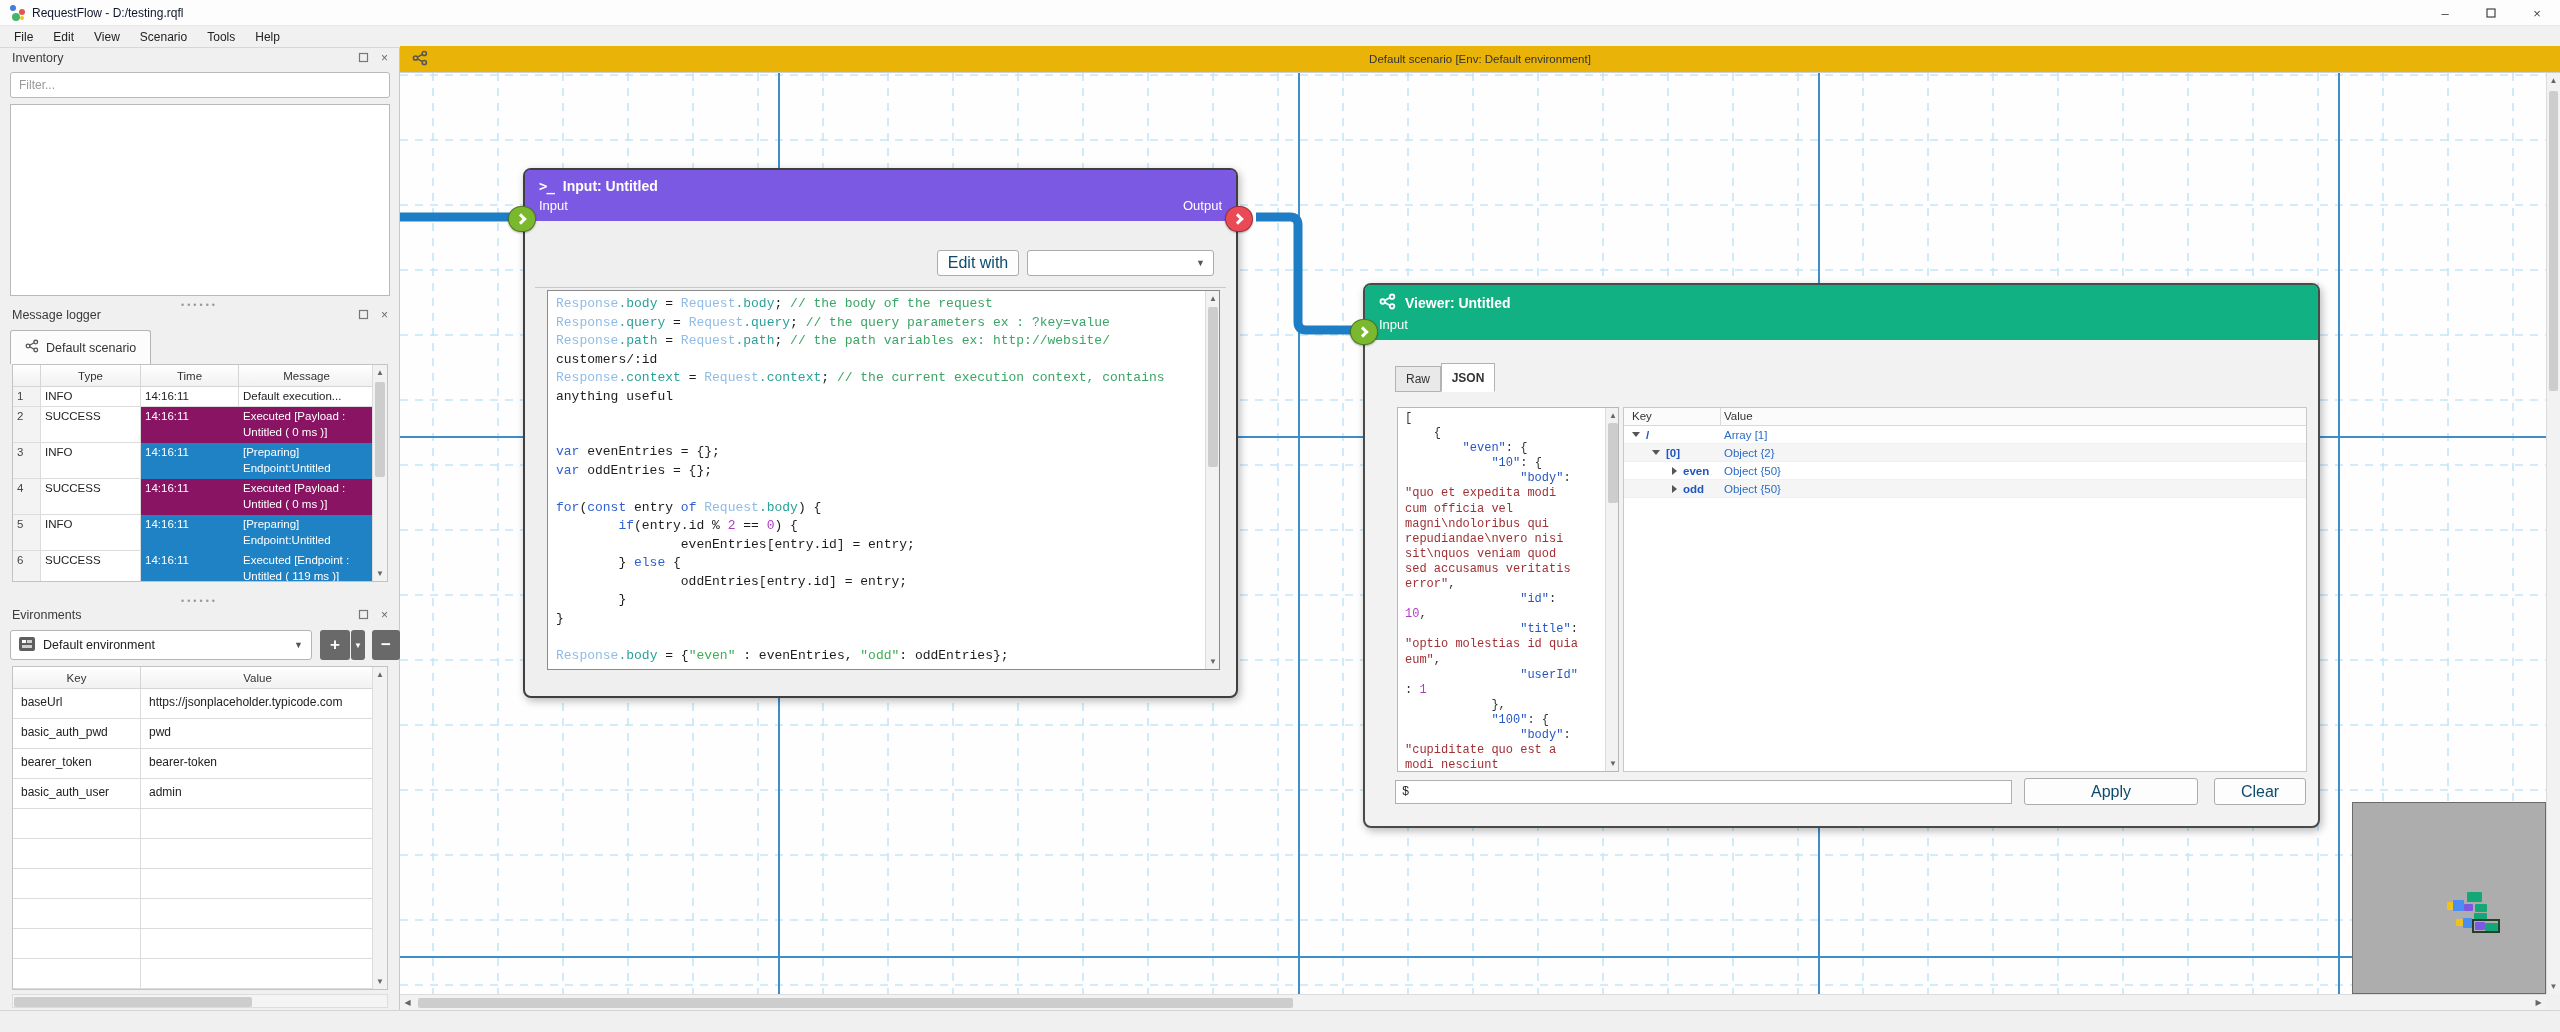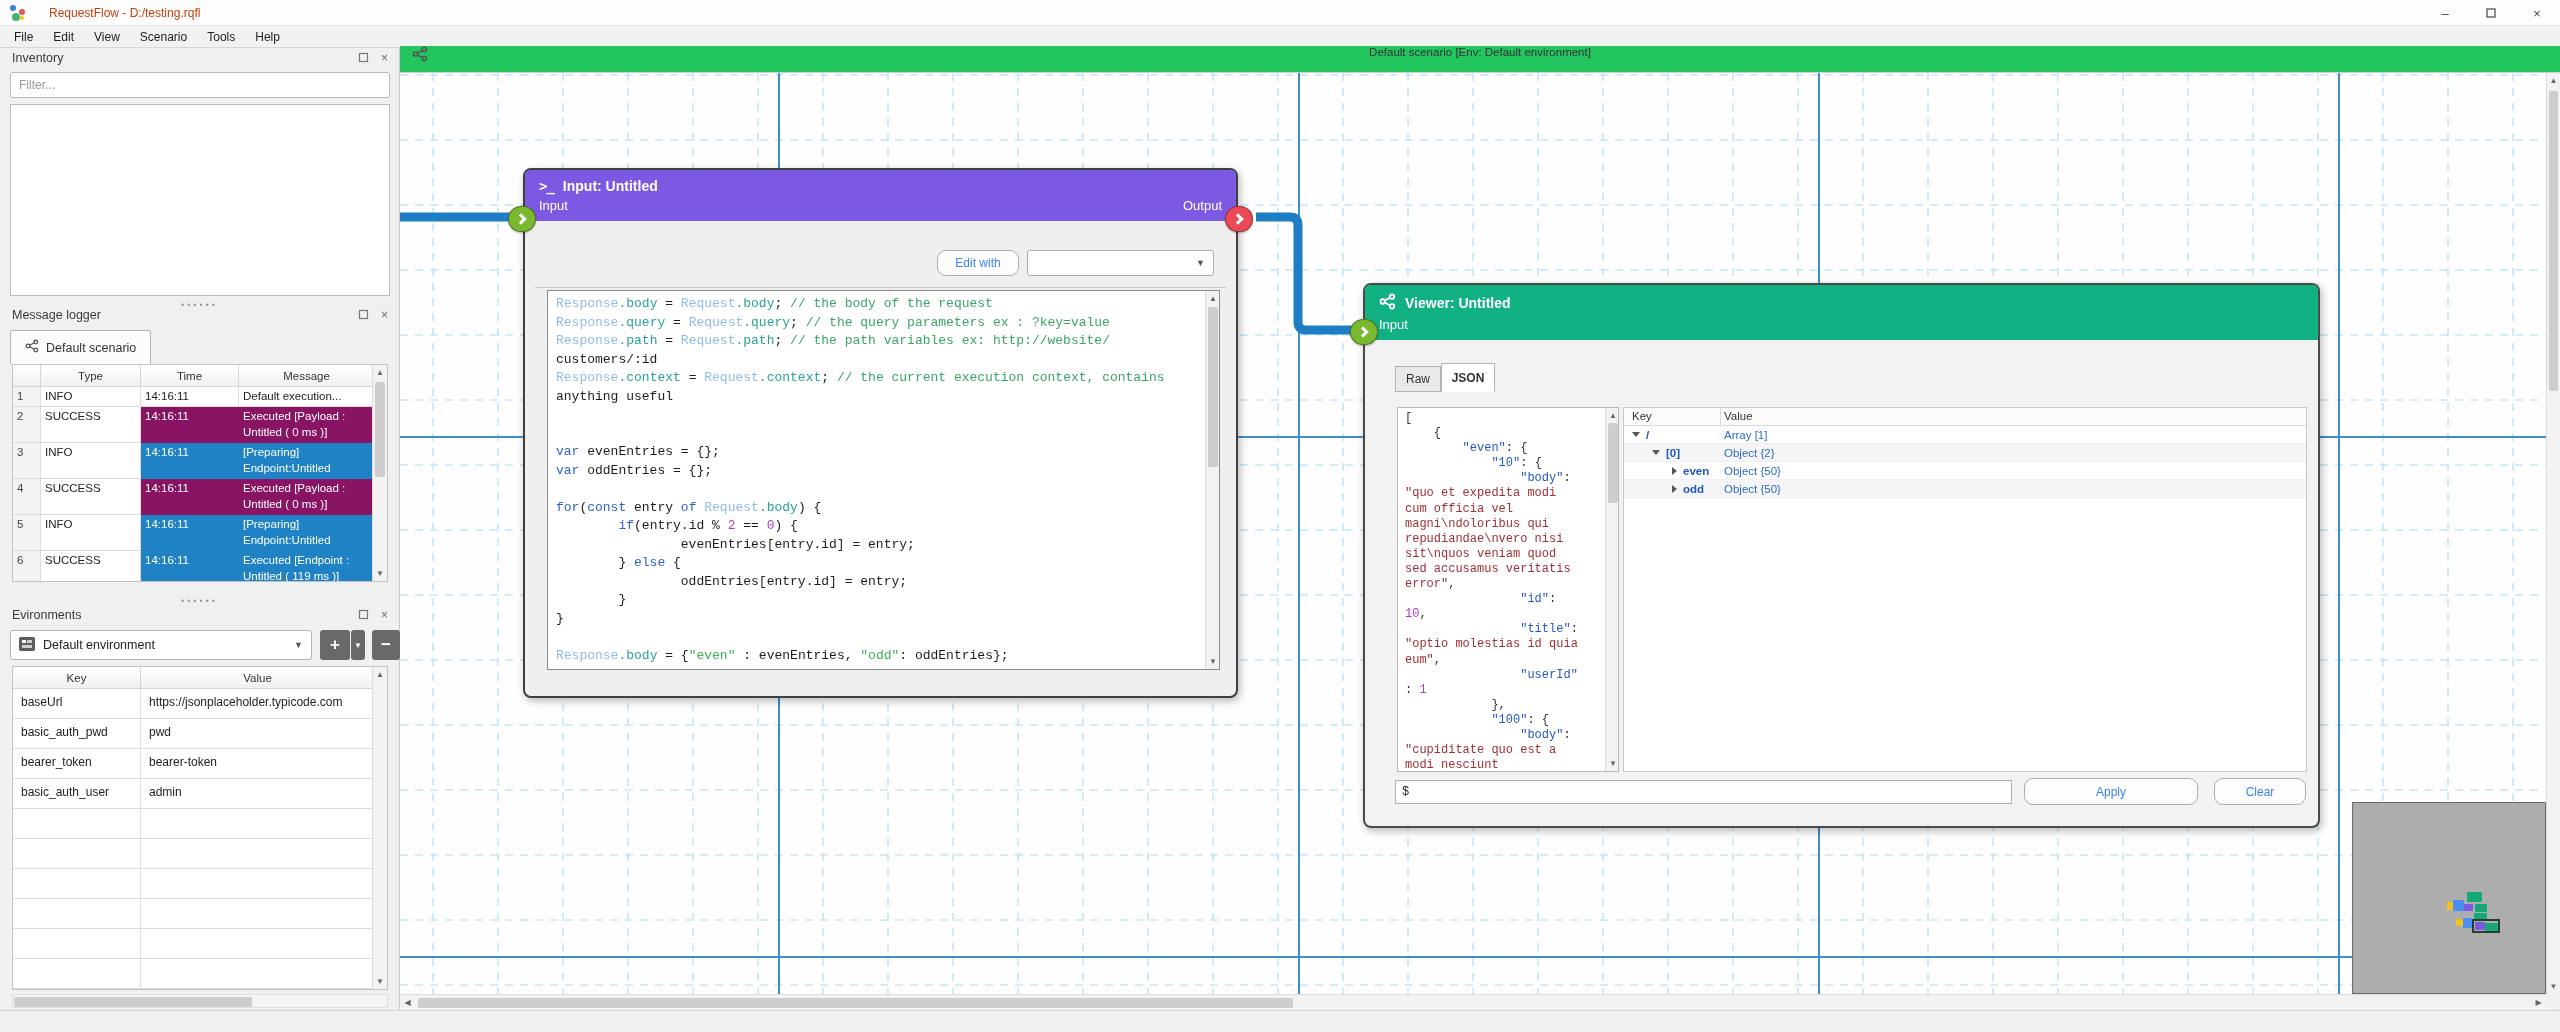--- a/index.html
+++ b/index.html
@@ -8,21 +8,21 @@
   #app{position:absolute;inset:0}
 
   
   #titlebar{position:absolute;left:0;top:0;width:2560px;height:26px;background:#fdfdfd;display:flex;align-items:center;border-bottom:1px solid #e8e8e8}
   .logo{position:relative;width:18px;height:18px;margin-left:8px}
   .logo i{position:absolute;border-radius:50%}
   .logo .c1{left:2px;top:1px;width:6px;height:6px;background:#3f7fd6}
   .logo .c2{left:11px;top:5px;width:6px;height:6px;background:#e2574c}
   .logo .c3{left:4px;top:9px;width:8px;height:8px;background:#45b36b}
   .logo .c4{left:12px;top:12px;width:4px;height:4px;background:#f2c21c}
-  #win-title{margin-left:23px;font-size:12px;color:#c2410c}
+  #win-title{margin-left:6px;font-size:12px;color:#0f172a}
   #win-controls{margin-left:auto;display:flex;height:100%}
   .winbtn{width:46px;height:26px;display:flex;align-items:center;justify-content:center;color:#444;font-size:13px}
   .winbtn svg{display:block}
 
   
   #menubar{position:absolute;left:0;top:26px;width:2560px;height:22px;background:#f1f1f1;border-bottom:1px solid #d7d7d7;display:flex;align-items:center;padding-left:4px}
   .menu-item{padding:0 10px;font-size:12px;color:#222}
 
   
   #sidebar{position:absolute;left:0;top:48px;width:400px;height:984px;background:#f0f0f0;border-right:1px solid #c9c9c9}
@@ -67,42 +67,42 @@
   .envbtn{position:absolute;top:582px;height:30px;background:#696969;border-radius:3px;color:#fff;display:flex;align-items:center;justify-content:center}
   #env-add{left:320px;width:30px;font-size:17px;font-weight:bold}
   #env-add-caret{left:351px;width:14px;font-size:8px}
   #env-del{left:372px;width:28px;font-size:17px;font-weight:bold}
   #env-table{top:618px;width:376px;height:324px}
   .env-row{display:flex;height:30px;font-size:12px}
   .env-k{width:128px;border-right:1px solid #dcdcdc;border-bottom:1px solid #dcdcdc;padding:6px 0 0 8px;overflow:hidden}
   .env-v{width:233px;border-bottom:1px solid #dcdcdc;padding:6px 0 0 8px;overflow:hidden}
 
   
-  #canvas-header{position:absolute;left:400px;top:46px;width:2160px;height:27px;background:#22c55e;border-bottom:1px solid #cfcfcf;display:flex;align-items:flex-start}
+  #canvas-header{position:absolute;left:400px;top:46px;width:2160px;height:27px;background:#eab308;border-bottom:1px solid #cfcfcf;display:flex;align-items:center}
   #canvas-header .flowicon{margin-left:12px;color:#555}
   #canvas-title{position:absolute;left:0;width:100%;text-align:center;font-size:11.5px;color:#333}
   #canvas{position:absolute;left:400px;top:73px;width:2146px;height:921px;background:#fefefe;overflow:hidden}
   #grid,#wires{position:absolute;left:0;top:0}
   #wires path{stroke:#1d7ec6;stroke-width:9;fill:none;stroke-linejoin:round;stroke-linecap:butt}
 
   .node{position:absolute;border-radius:8px;border:2px solid #3f3f3f;box-shadow:2px 3px 8px rgba(0,0,0,.28)}
   .node-header{border-radius:5px 5px 0 0;color:#fff}
   .nh-title{display:flex;align-items:center;gap:9px;padding:8px 14px 2px;font-size:14px;font-weight:bold}
   .nh-ports{display:flex;justify-content:space-between;padding:2px 14px 8px;font-size:13px}
   .term-glyph{font-family:"DejaVu Sans Mono",monospace;font-weight:bold;font-size:14px;letter-spacing:-1px}
   .port{position:absolute;width:28px;height:26px;border-radius:13px;display:flex;align-items:center;justify-content:center;border:1px solid rgba(0,0,0,.35);box-shadow:0 1px 2px rgba(0,0,0,.3)}
   .chev{width:8px;height:8px;border-top:3px solid #fff;border-right:3px solid #fff;transform:rotate(45deg);margin-left:-3px}
 
   
   #script-node{left:123px;top:95px;width:715px;height:530px;background:#efefef}
   #script-node .node-header{background:#7b59e2}
   #script-port-in{left:-17px;top:36px;background:#7ab82e}
   #script-port-out{right:-17px;top:36px;background:#ea4a56}
   #editwith-btn{position:absolute;left:412px;top:80px;width:82px;height:26px}
-  .btn{background:#fdfdfd;border:1px solid #acacac;border-radius:9px;display:flex;align-items:center;justify-content:center;font-size:12px;color:#3b82f6}
+  .btn{background:#fdfdfd;border:1px solid #acacac;border-radius:3px;display:flex;align-items:center;justify-content:center;font-size:16px;color:#0c4a6e}
   #script-select{position:absolute;left:502px;top:80px;width:187px;height:26px;background:#fff;border:1px solid #acacac;border-radius:3px;display:flex;align-items:center}
   #script-select .caret{margin-left:auto;margin-right:8px;color:#555;font-size:9px}
   #script-sep{position:absolute;left:10px;right:10px;top:117px;height:1px;background:#c9c9c9}
   #code-box{position:absolute;left:22px;top:120px;width:673px;height:380px;background:#fff;border:1px solid #8a8a8a;overflow:hidden}
   #code-lines{position:absolute;left:0;top:0;right:14px;padding:4px 0 4px 8px;font-family:"Liberation Mono",monospace;font-size:13px;line-height:18.5px}
   .code-line{white-space:pre;height:18.5px}
   .tk-k{color:#2f5fd0}.tk-o{color:#8fbce6}.tk-p{color:#2aa198}.tk-c{color:#3aa565}.tk-n{color:#b13cc4}.tk-s{color:#3cb054}.tk-t{color:#1d1d1d}
 
   
   #viewer-node{left:963px;top:210px;width:957px;height:545px;background:#f2f2f2;border-color:#4a4a4a}

